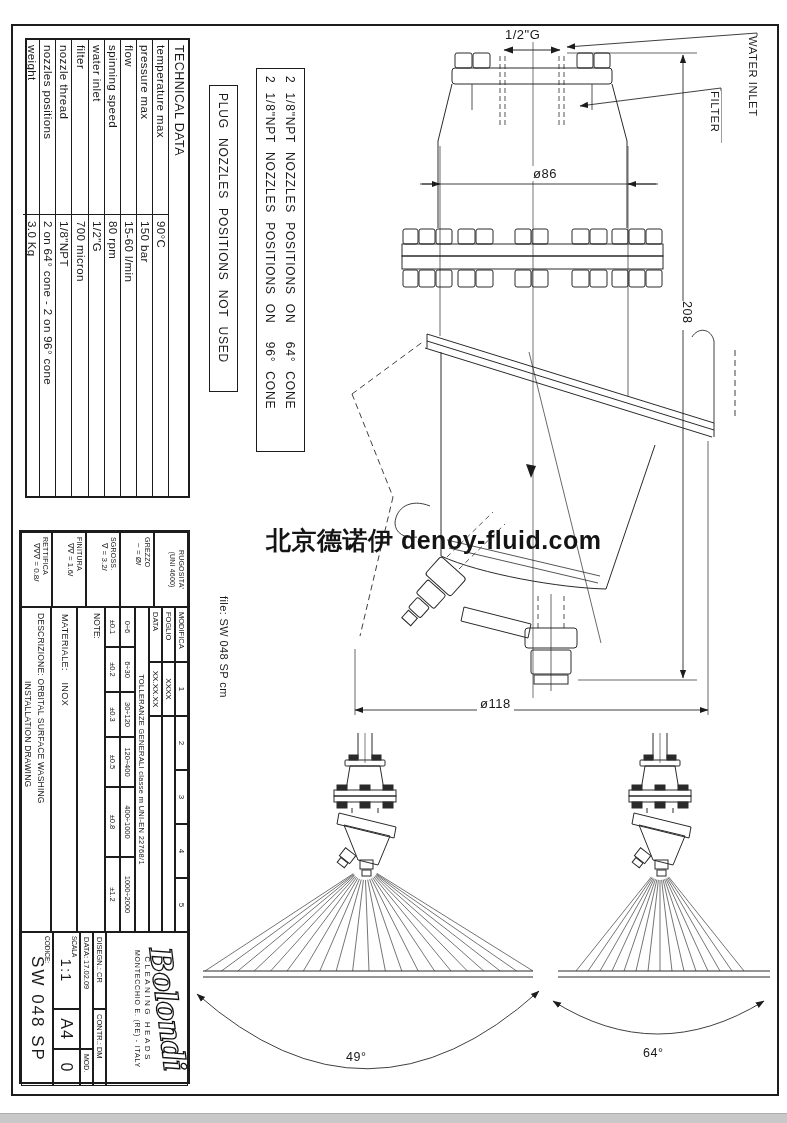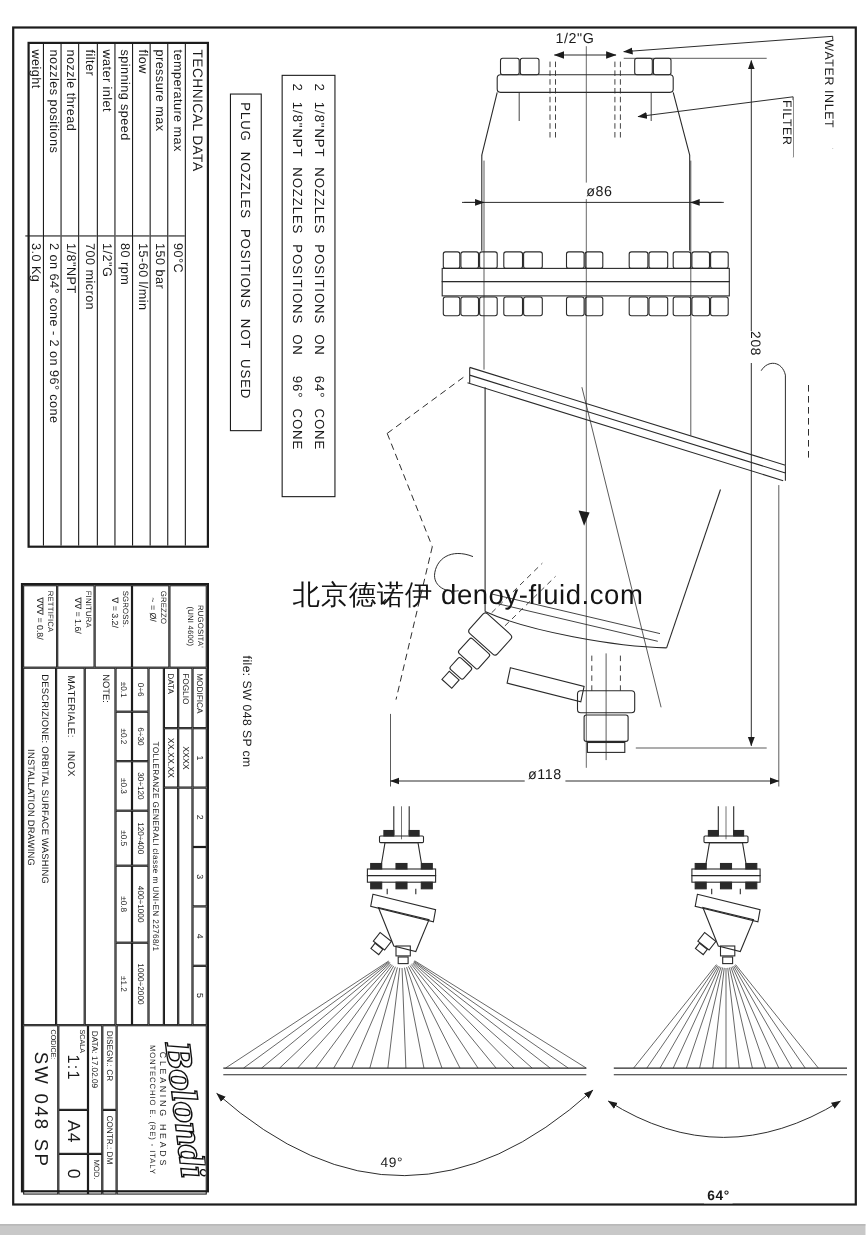--- a/index.html
+++ b/index.html
@@ -25,21 +25,21 @@
   .notebox .ln { line-height:20px; }
 
   .filelabel { font-size:11px; letter-spacing:.4px; white-space:nowrap; background:#fff; }
 
   
   .annrot { font-size:11.2px; letter-spacing:.6px; white-space:nowrap; background:#fff; z-index:3; }
 
   
   .dimlabel { position:absolute; z-index:3; font-size:13px; letter-spacing:.5px; background:#fff; padding:0 3px; white-space:nowrap; }
 
-  .watermark { position:absolute; left:266px; top:524px; z-index:4; font-size:25px; font-weight:400; color:#141414; letter-spacing:.5px; white-space:nowrap; }
+  .watermark { position:absolute; left:266px; top:524px; z-index:4; font-size:25px; font-weight:700; color:#141414; letter-spacing:.5px; white-space:nowrap; }
 
   
   .tblock { border:2px solid #1c1c1c; background:#fff; position:relative; font-size:8px; }
   .tblock .cell { position:absolute; border:1px solid #1c1c1c; overflow:hidden; }
   .tblock .cc { display:flex; align-items:center; justify-content:center; text-align:center; }
   .rough .nm { display:block; padding:2px 0 0 4px; font-size:7px; letter-spacing:.2px; }
   .rough .sy { display:block; padding:1px 0 0 10px; font-size:8px; }
   .revlbl { padding-left:4px; line-height:12px; font-size:7.5px; }
   .revnum { text-align:center; line-height:12px; }
   .tolhd { text-align:center; line-height:13px; font-size:7.5px; letter-spacing:.3px; }
@@ -292,21 +292,21 @@
   <div class="r90 filelabel" style="left:210px; top:596px; width:112px; height:20px;">file: SW 048 SP cm</div>
 
   <div class="r90 annrot" style="left:741px; top:36px; width:99px; height:18px;">WATER INLET</div>
   <div class="r90 annrot" style="left:703px; top:91px; width:52px; height:18px;">FILTER</div>
   <div class="r90 annrot" style="left:676px; top:301px; width:29px; height:18px; font-size:12.5px;">208</div>
 
   <div class="dimlabel" style="left:502px; top:27px;">1/2"G</div>
   <div class="dimlabel" style="left:530px; top:166px;">ø86</div>
   <div class="dimlabel" style="left:477px; top:696px;">ø118</div>
   <div class="dimlabel" style="left:343px; top:1050px; font-size:12.5px;">49°</div>
-  <div class="dimlabel" style="left:640px; top:1080px; font-size:12.5px;font-weight:bold;">64°</div>
+  <div class="dimlabel" style="left:640px; top:1046px; font-size:12.5px;">64°</div>
 
   <div class="watermark">北京德诺伊 denoy-fluid.com</div>
 
   <div class="r90 tblock" style="left:19px; top:530px; width:554px; height:171px;">
 
     <div class="cell rough" style="left:0; top:0; width:75px; height:34px;">
       <span class="nm" style="text-align:center; padding-left:0;">RUGOSITA'</span>
       <span class="nm" style="text-align:center; padding-left:0;">(UNI 4600)</span>
     </div>
     <div class="cell rough" style="left:0; top:34px; width:75px; height:34px;">

